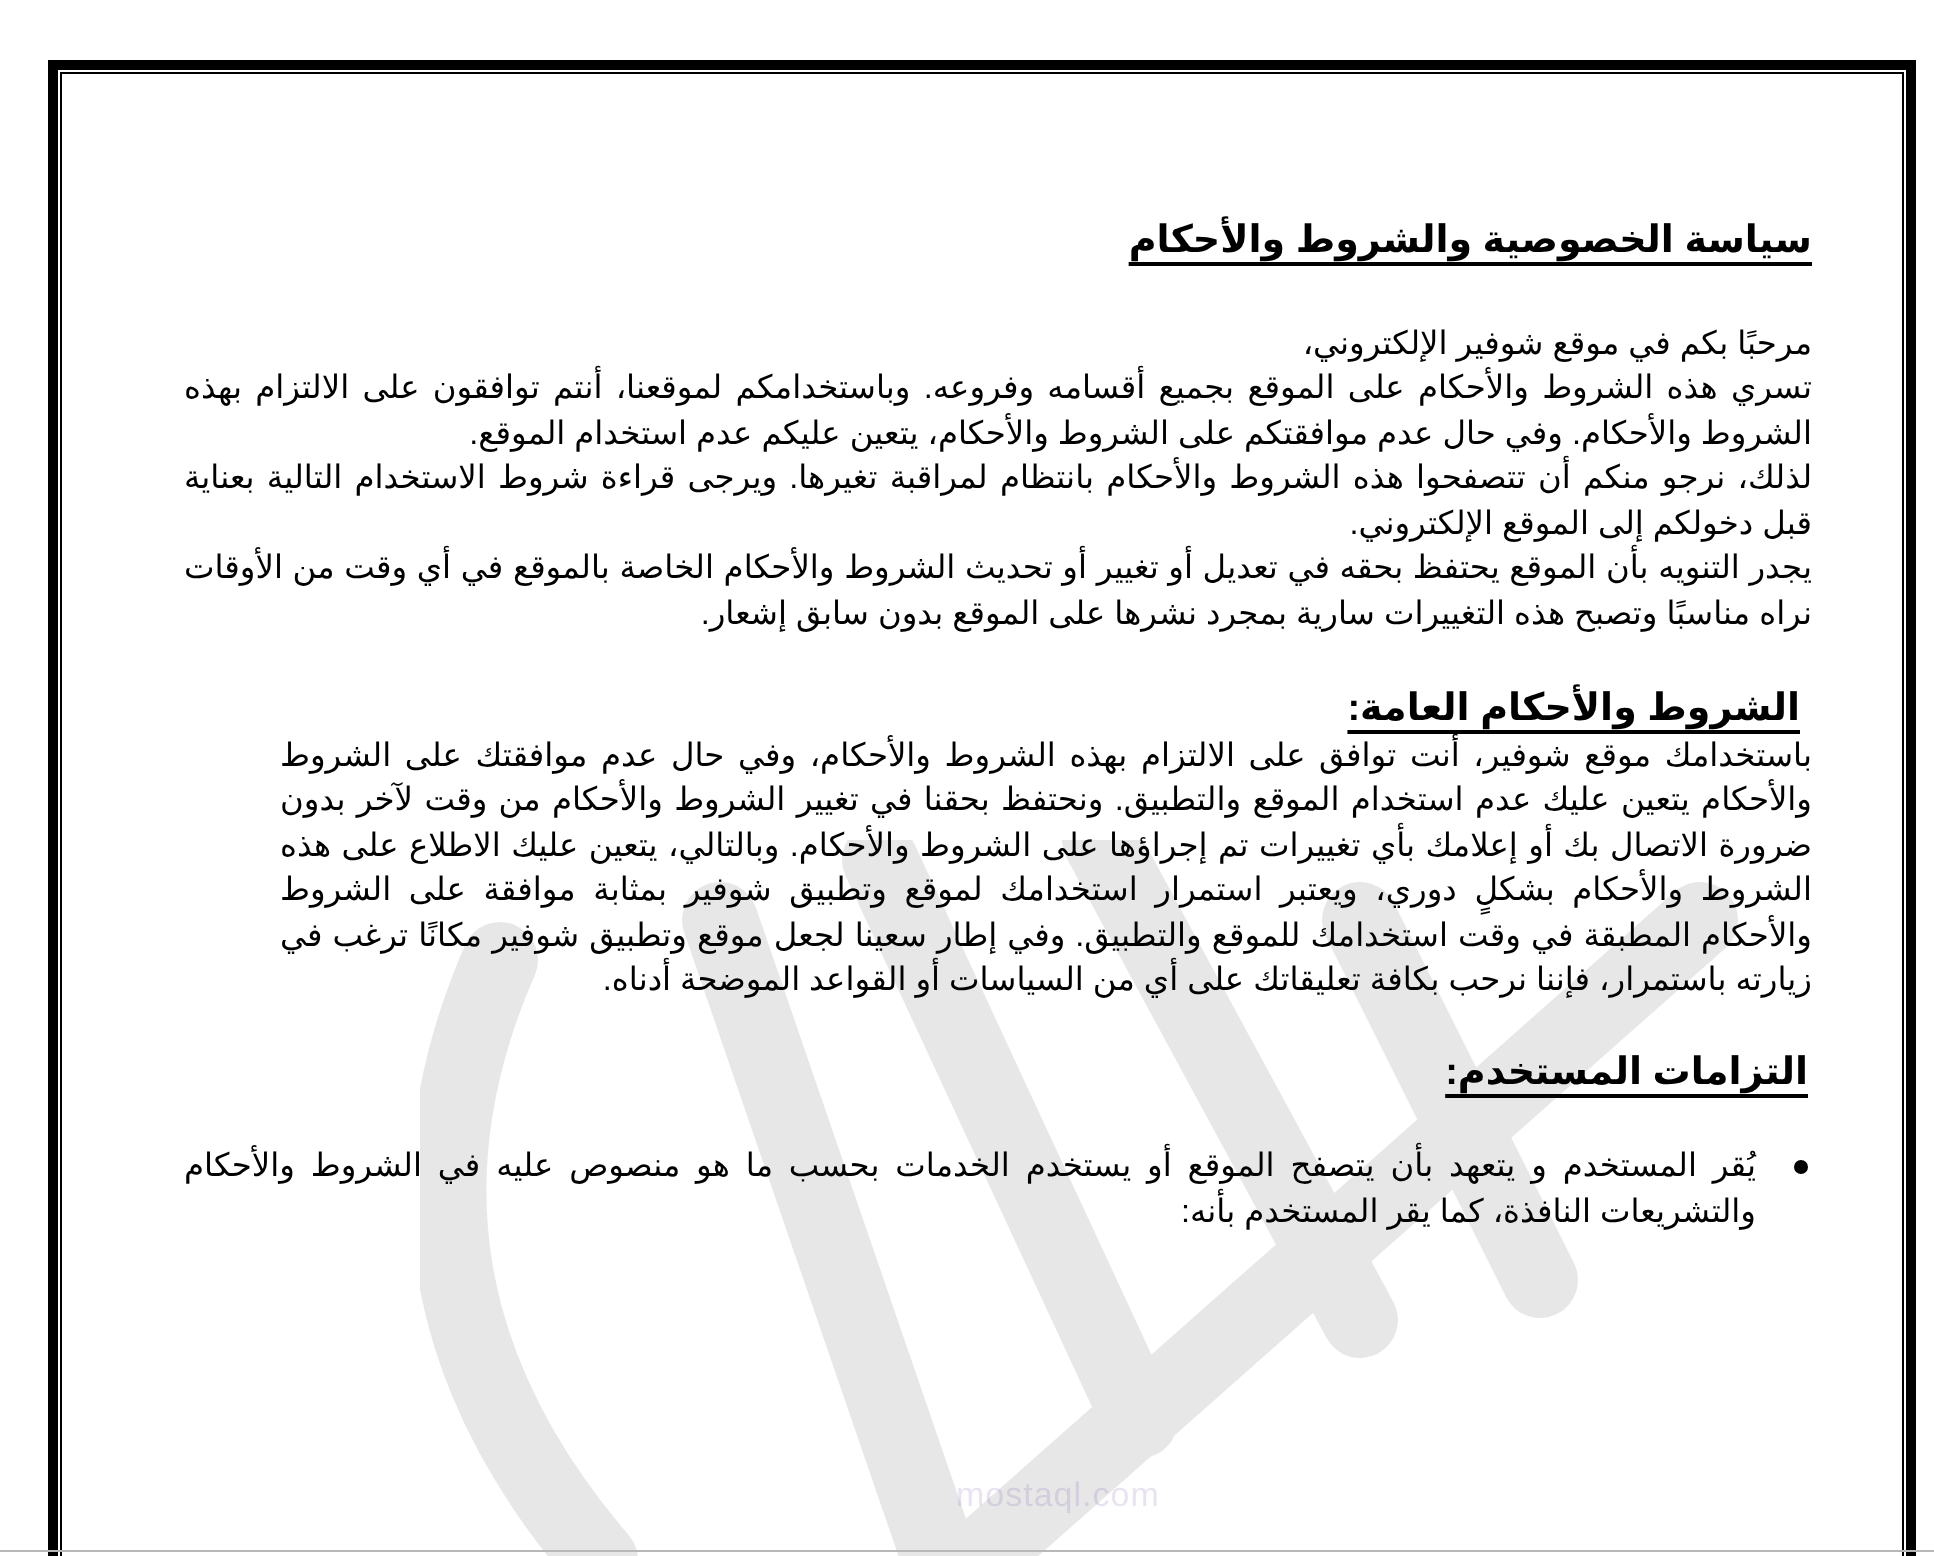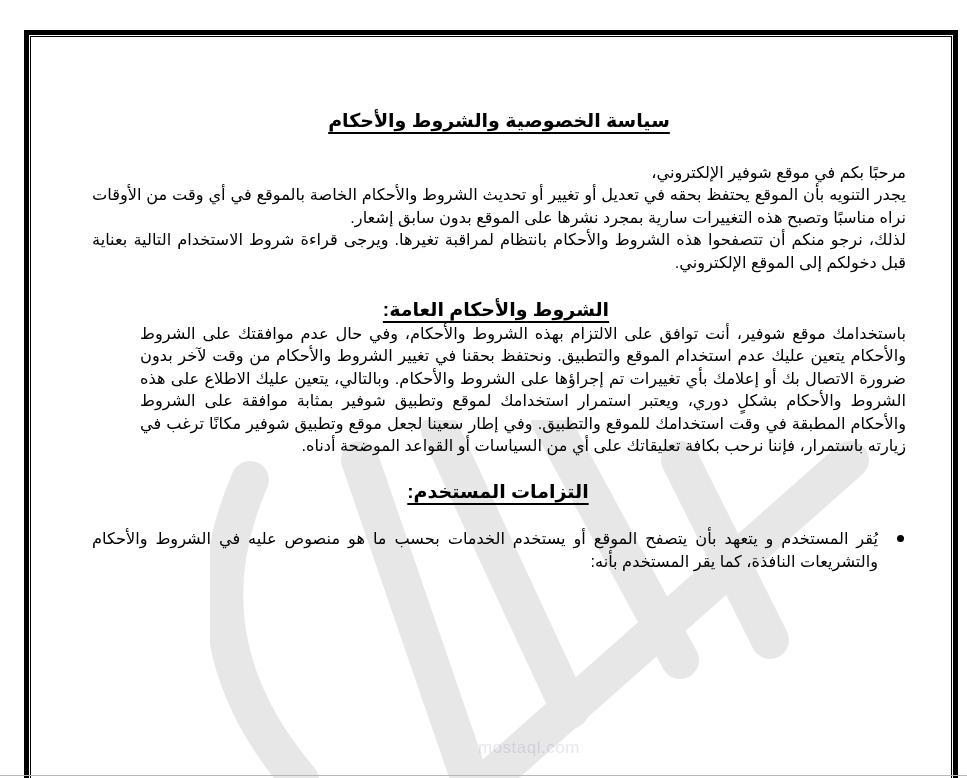--- a/index.html
+++ b/index.html
@@ -56,21 +56,20 @@
       font-size: 16.2px;
       line-height: 22.5px;
     }
     .heading {
       font-weight: bold;
       font-size: 19px;
       text-decoration: underline;
       text-decoration-thickness: 2px;
       text-underline-offset: 5px;
       margin: 0;
-      text-align: center;
     }
     .heading-main { margin-top: 10px; margin-bottom: 28px; margin-right: 0; }
     .heading-2 { margin-top: 26px; margin-right: 6px; }
     .heading-3 { margin-top: 24px; margin-bottom: 24px; margin-right: 2px; }
     p { margin: 0; }
     .justified {
       text-align: justify;
       text-align-last: right;
       margin-left: 48px;
     }
@@ -135,22 +134,23 @@
     <path d="M120 500 L 640 40"></path>
   </g>
 </svg>
 
 <div class="content">
 
   <h1 class="heading heading-main">سياسة الخصوصية والشروط والأحكام</h1>
 
   <div class="intro">
     <p>مرحبًا بكم في موقع شوفير الإلكتروني،</p>
+    <p class="justified">تسري هذه الشروط والأحكام على الموقع بجميع أقسامه وفروعه. وباستخدامكم لموقعنا، أنتم توافقون على الالتزام بهذه الشروط والأحكام. وفي حال عدم موافقتكم على الشروط والأحكام، يتعين عليكم عدم استخدام الموقع.</p>
+    <p class="justified">لذلك، نرجو منكم أن تتصفحوا هذه الشروط والأحكام بانتظام لمراقبة تغيرها. ويرجى قراءة شروط الاستخدام التالية بعناية قبل دخولكم إلى الموقع الإلكتروني.</p>
     <p class="justified">يجدر التنويه بأن الموقع يحتفظ بحقه في تعديل أو تغيير أو تحديث الشروط والأحكام الخاصة بالموقع في أي وقت من الأوقات نراه مناسبًا وتصبح هذه التغييرات سارية بمجرد نشرها على الموقع بدون سابق إشعار.</p>
-    <p class="justified">لذلك، نرجو منكم أن تتصفحوا هذه الشروط والأحكام بانتظام لمراقبة تغيرها. ويرجى قراءة شروط الاستخدام التالية بعناية قبل دخولكم إلى الموقع الإلكتروني.</p>
   </div>
 
   <h2 class="heading heading-2">الشروط والأحكام العامة:</h2>
   <p class="justified">باستخدامك موقع شوفير، أنت توافق على الالتزام بهذه الشروط والأحكام، وفي حال عدم موافقتك على الشروط والأحكام يتعين عليك عدم استخدام الموقع والتطبيق. ونحتفظ بحقنا في تغيير الشروط والأحكام من وقت لآخر بدون ضرورة الاتصال بك أو إعلامك بأي تغييرات تم إجراؤها على الشروط والأحكام. وبالتالي، يتعين عليك الاطلاع على هذه الشروط والأحكام بشكلٍ دوري، ويعتبر استمرار استخدامك لموقع وتطبيق شوفير بمثابة موافقة على الشروط والأحكام المطبقة في وقت استخدامك للموقع والتطبيق. وفي إطار سعينا لجعل موقع وتطبيق شوفير مكانًا ترغب في زيارته باستمرار، فإننا نرحب بكافة تعليقاتك على أي من السياسات أو القواعد الموضحة أدناه.</p>
 
   <h2 class="heading heading-3">التزامات المستخدم:</h2>
   <ul class="bullet-list">
     <li class="bullet-item">
       <span class="bullet-dot"></span>
       <span>يُقر المستخدم و يتعهد بأن يتصفح الموقع أو يستخدم الخدمات بحسب ما هو منصوص عليه في الشروط والأحكام والتشريعات النافذة، كما يقر المستخدم </span><span class="link-underlined">بأنه:</span>

